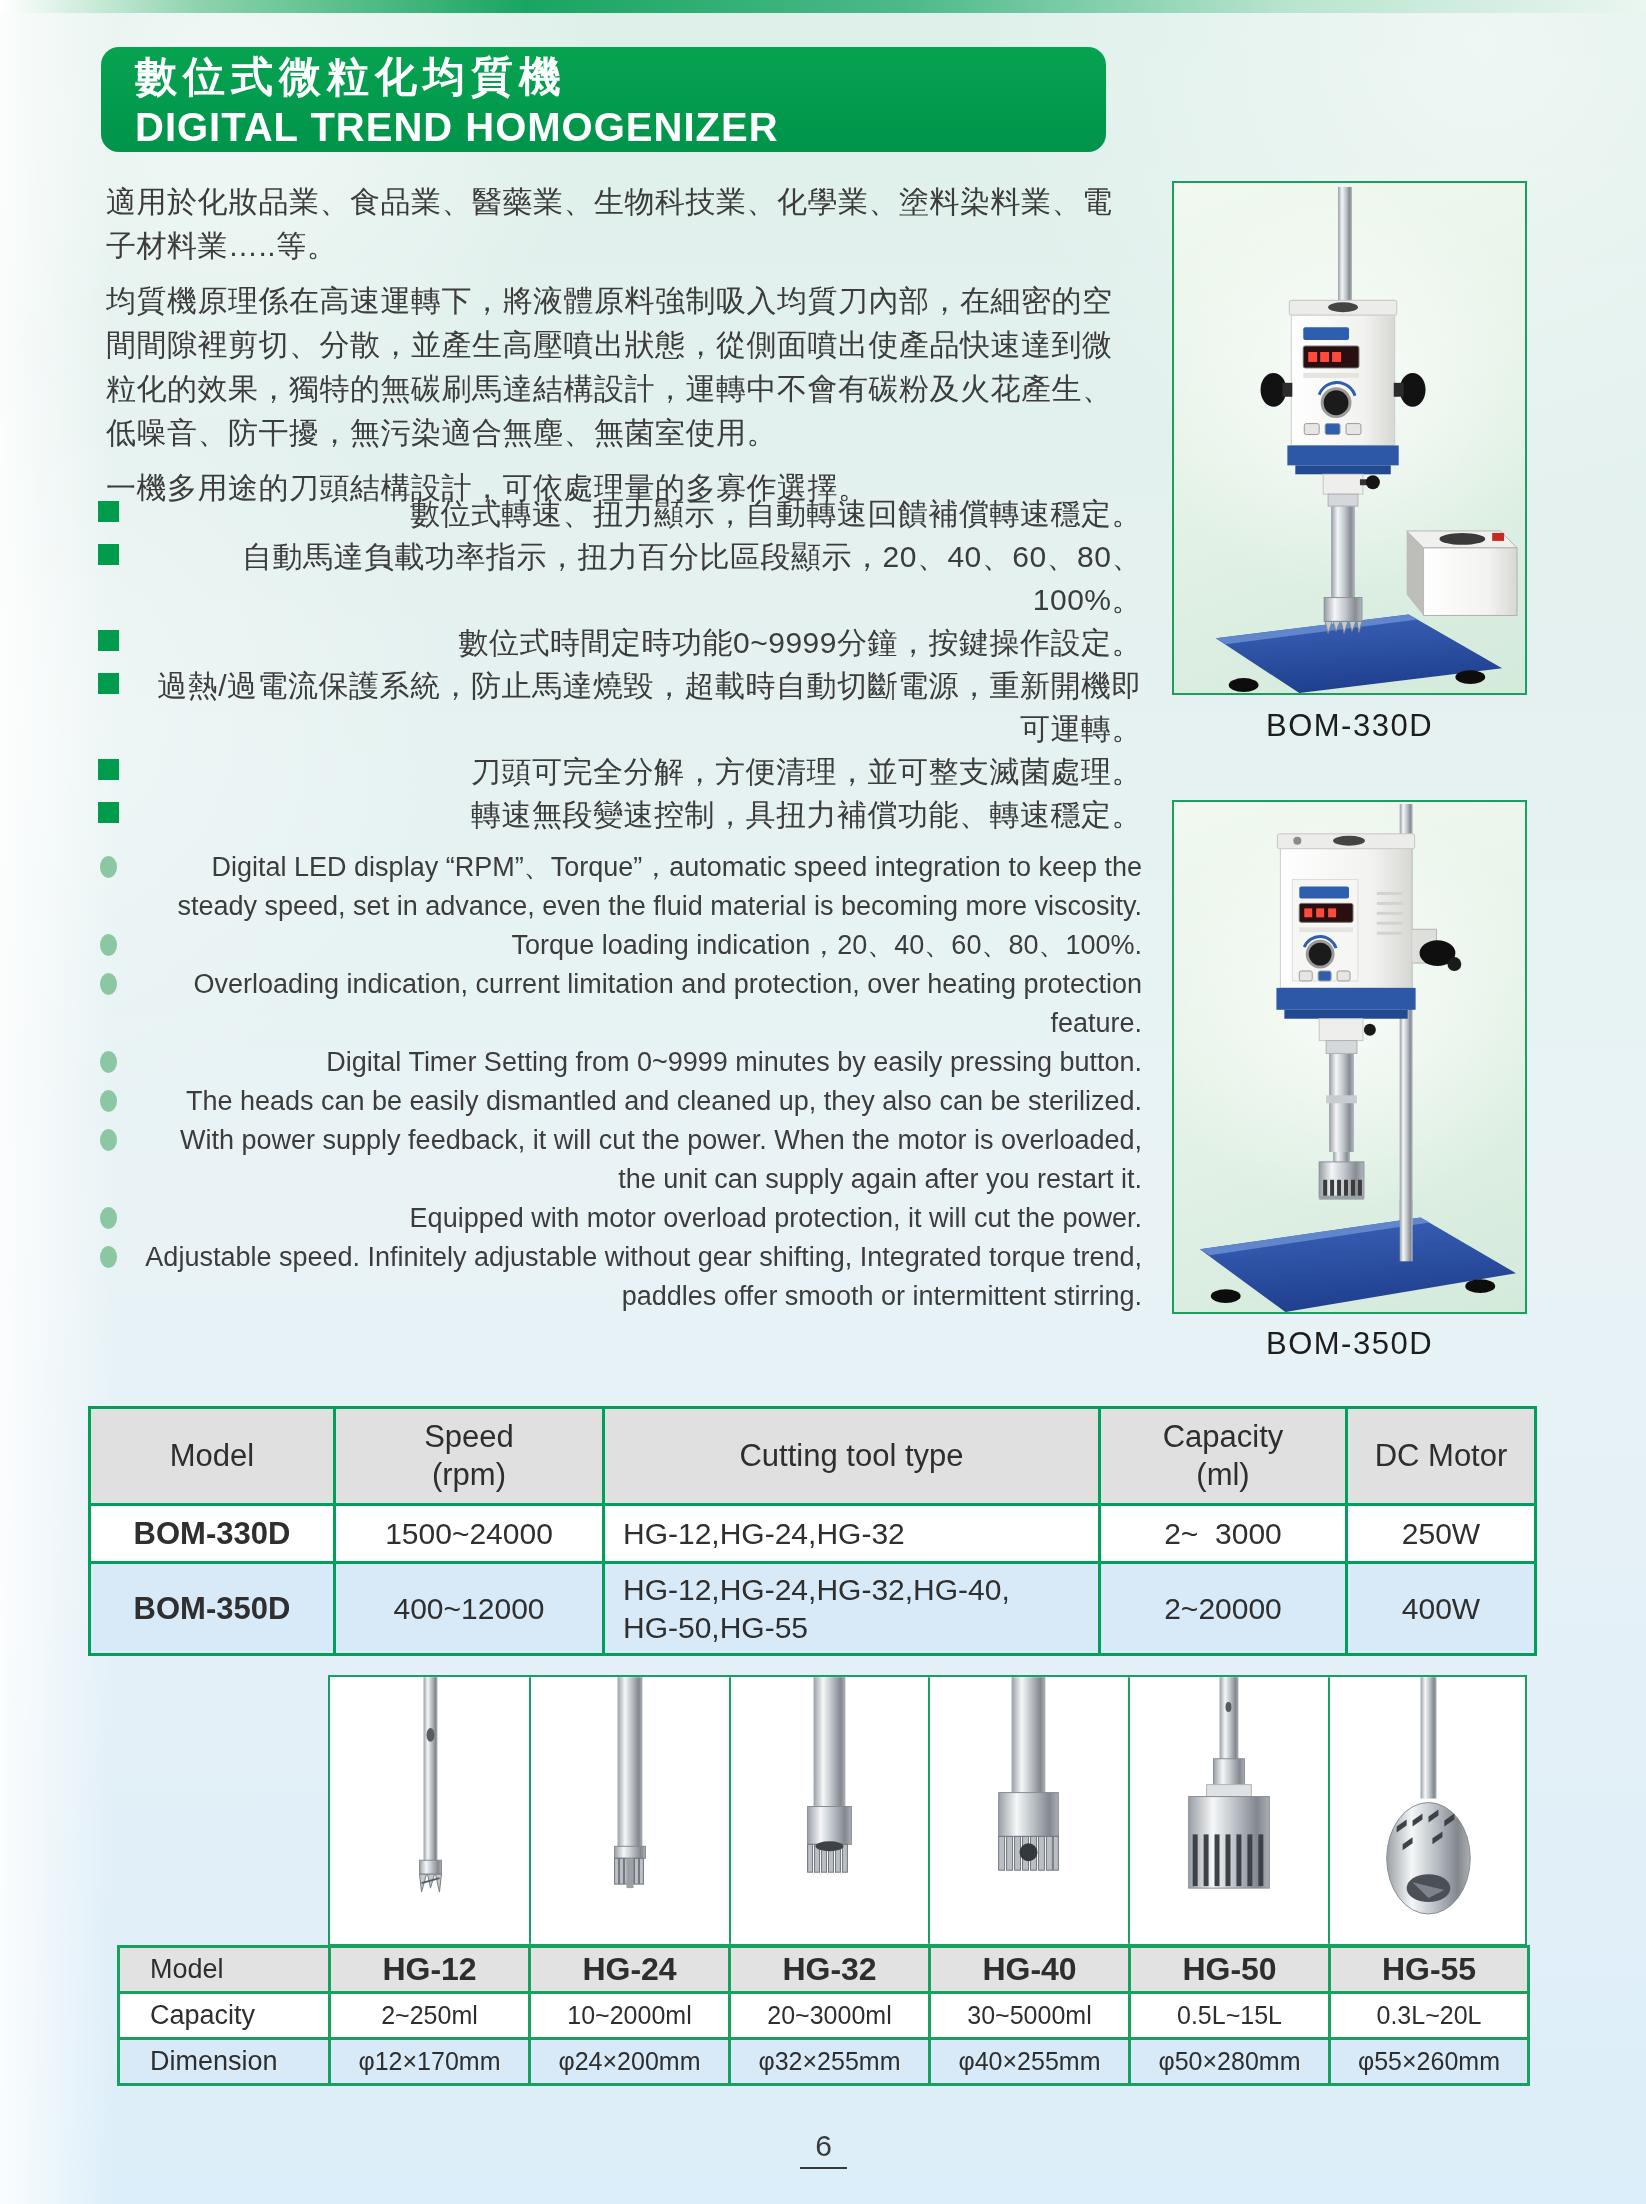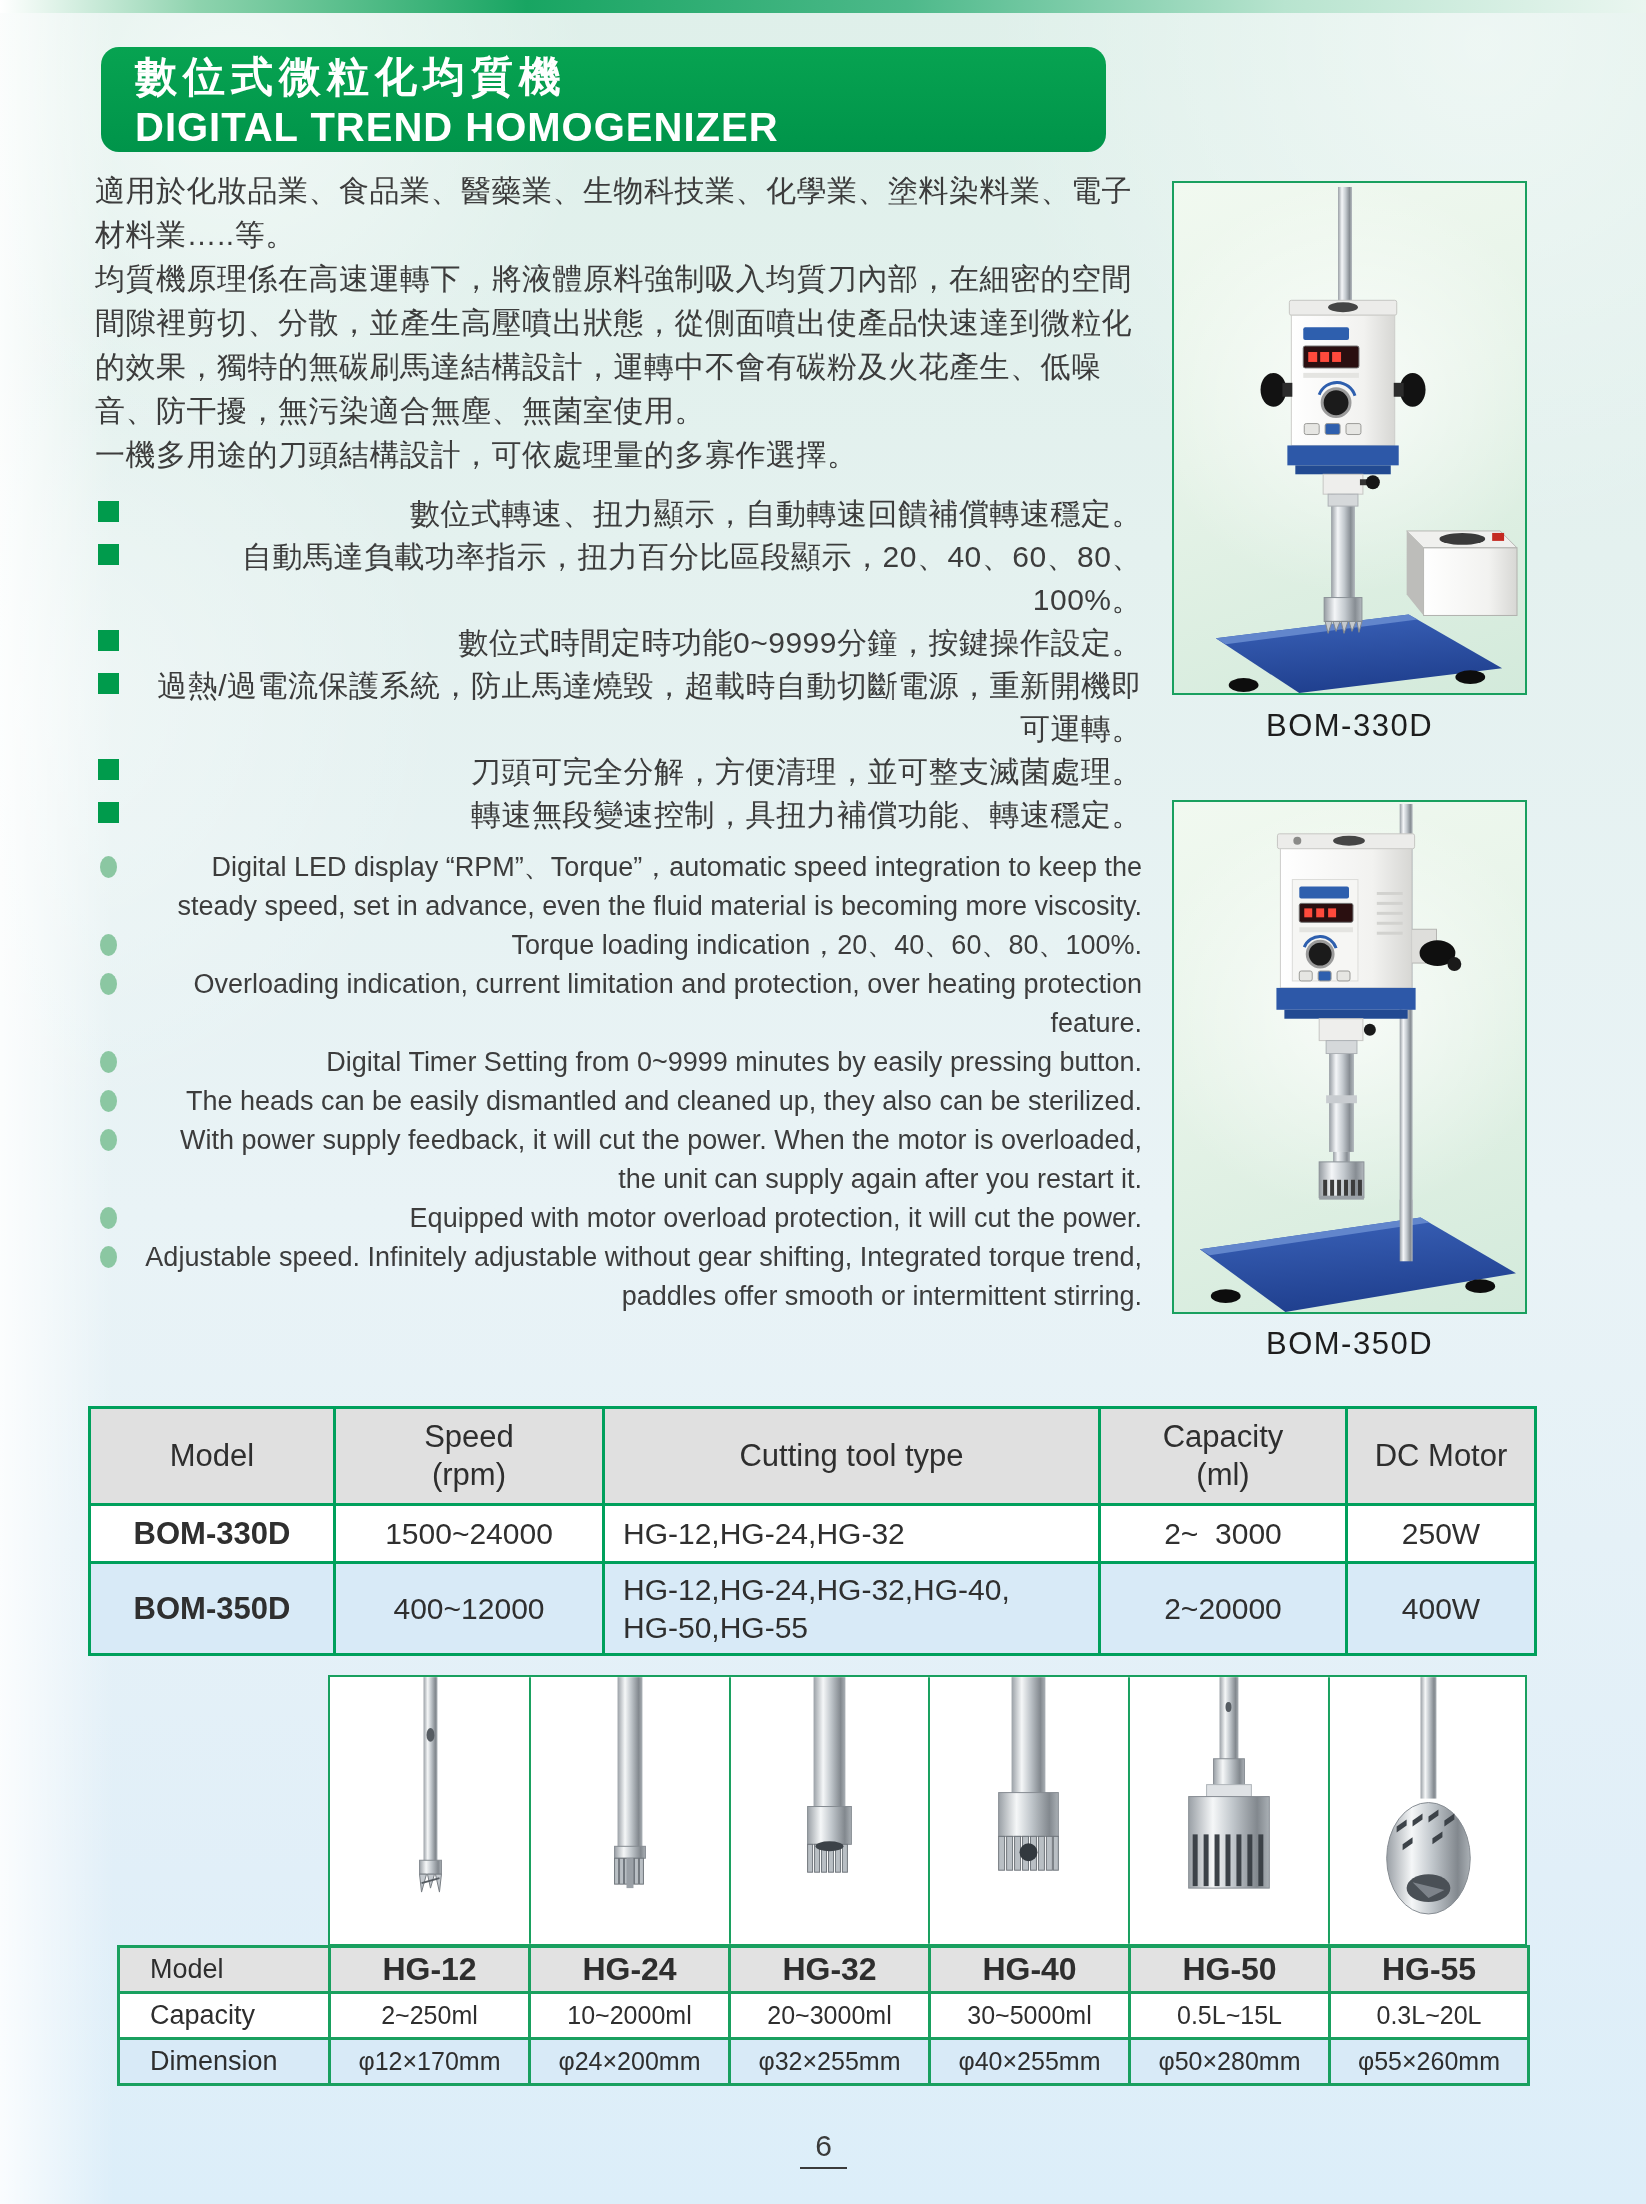--- a/index.html
+++ b/index.html
@@ -18,21 +18,21 @@
 
   
   .header-bar { position:absolute; left:95px; top:47px; width:1005px; height:105px;
     background:linear-gradient(180deg,#07a351,#00944a); border-radius:18px;
     color:#ffffff; padding:4px 0 0 34px; box-sizing:border-box;margin-left:6px; }
   .title-zh { font-size:42px; font-weight:bold; letter-spacing:6px; line-height:52px; }
   .title-en { font-size:40px; font-weight:bold; letter-spacing:1px; line-height:48px; }
 
   
   .intro { position:absolute; left:95px; top:169px; width:1043px; }
-  .intro p { margin:0; font-size:30px; line-height:44px; letter-spacing:0.5px; }
+  .intro p { margin:11px; font-size:30px; line-height:44px; letter-spacing:0.5px; }
   ul.feat { margin:0; padding:0; list-style:none; position:absolute; left:95px; width:1047px; }
   .feat-zh { top:492px; }
   .feat-zh li { position:relative; padding-left:46px; font-size:30px; line-height:43px; letter-spacing:0.5px;text-align:right; }
   .feat-zh li::before { content:""; position:absolute; left:3px; top:9px; width:21px; height:21px; background:#009b4c; }
   .feat-en { top:848px; }
   .feat-en li { position:relative; padding-left:46px; font-size:27px; line-height:39px;text-align:right; }
   .feat-en li::before { content:""; position:absolute; left:5px; top:8px; width:17px; height:22px; border-radius:50%; background:#8bc7a2; }
 
   
   .frame { position:absolute; left:1172px; width:355px; height:514px; box-sizing:border-box;

